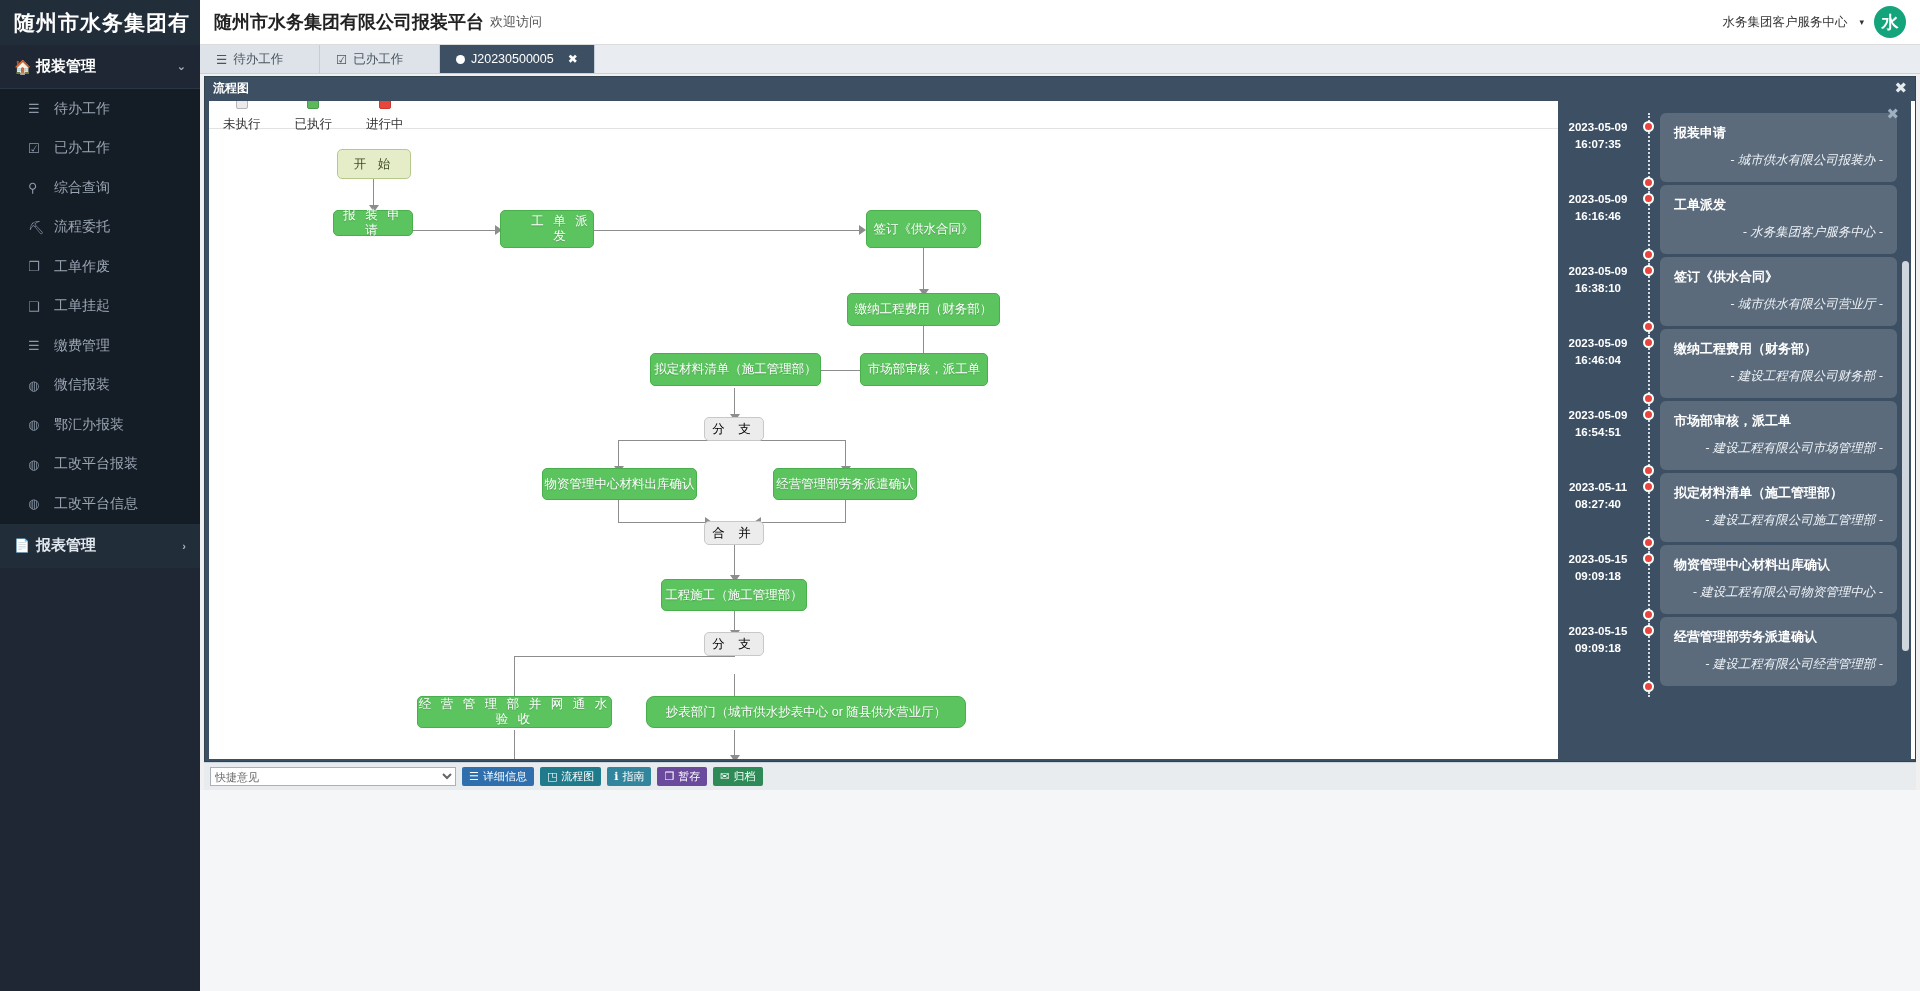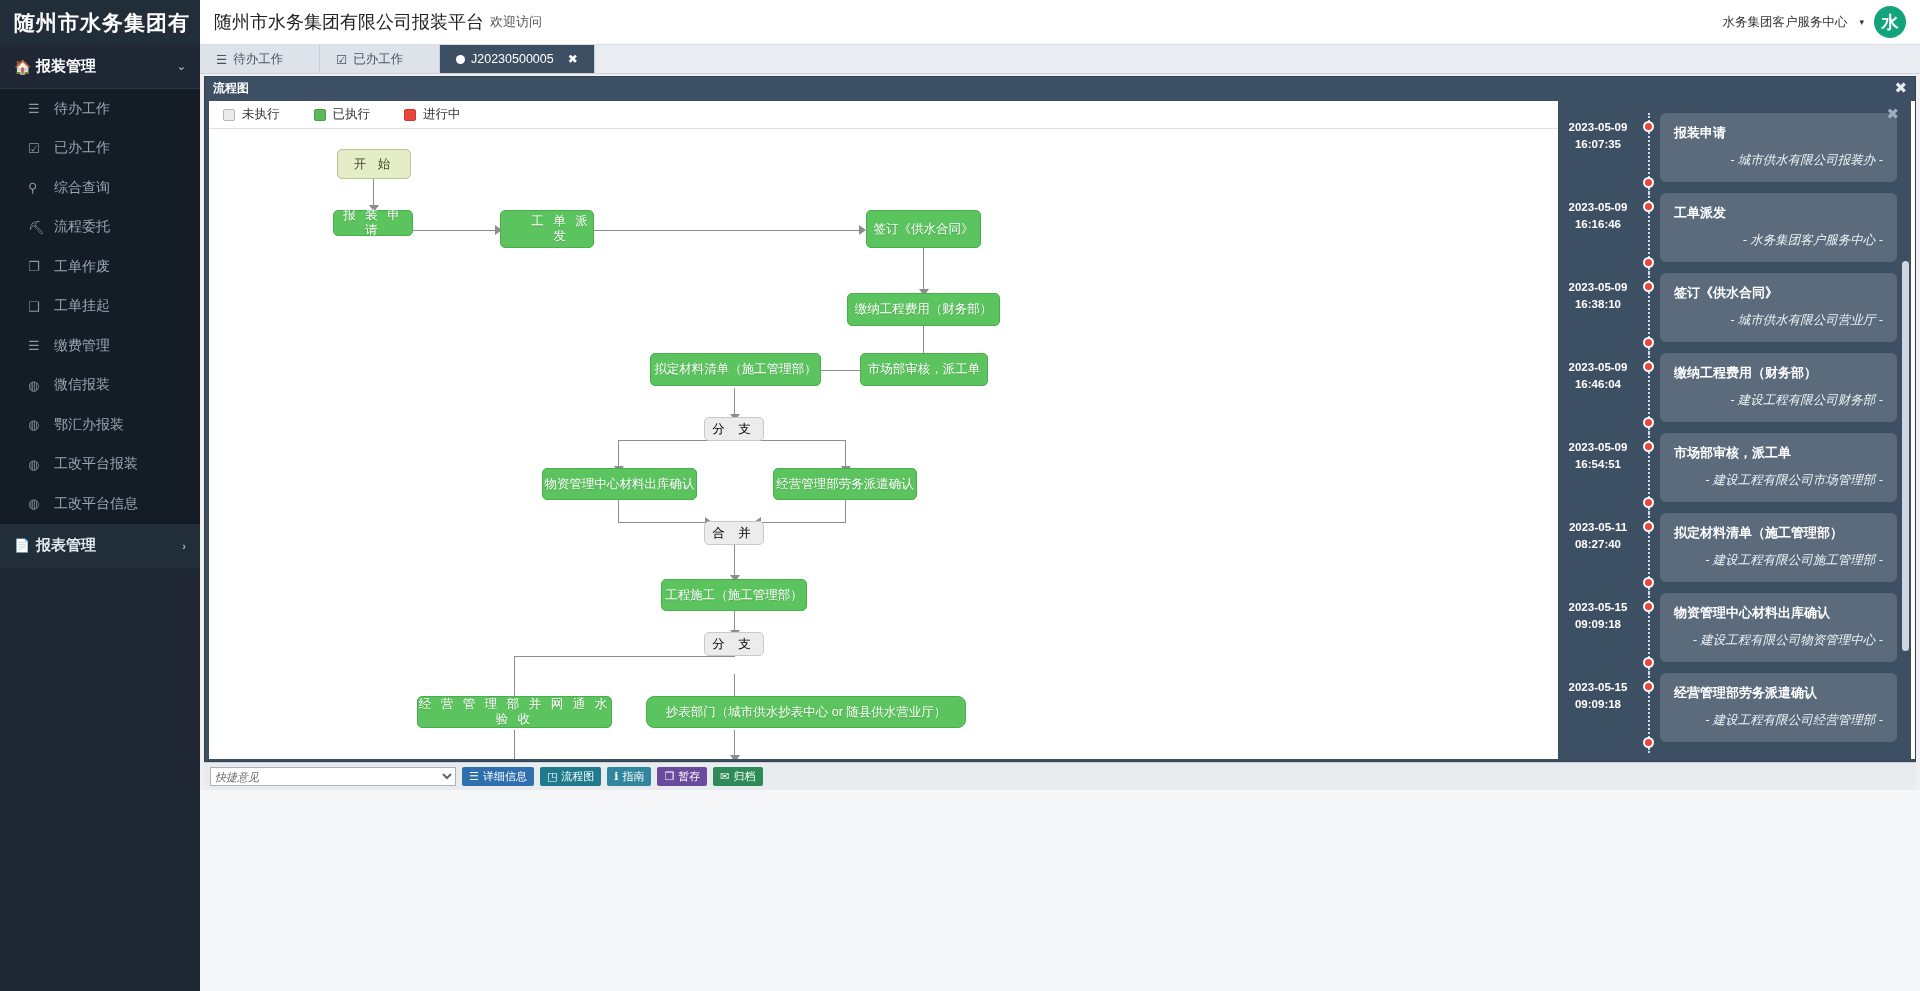--- a/index.html
+++ b/index.html
@@ -40,21 +40,21 @@
   }
   .nav-item.section .ni { width: 22px; }
   .nav-item.section .chev { margin-left: auto; margin-right: 14px; font-size: 11px; color: #aab4c0; }
 
   
   #header {
     position: absolute; left: 200px; top: 0; width: 1720px; height: 45px;
     background: #fff; border-bottom: 1px solid #dcdcdc;
     display: flex; align-items: center; padding: 0 14px;
   }
-  #header .htitle { font-size: 18px; font-weight: normal; color: #222; }
+  #header .htitle { font-size: 18px; font-weight: bold; color: #222; }
   #header .hsub { font-size: 13px; color: #555; margin-left: 6px; }
   #header .hright { margin-left: auto; display: flex; align-items: center; gap: 10px; }
   #header .huser { font-size: 12.5px; color: #333; }
   #header .hcaret { font-size: 9px; color: #333; margin-left: 2px; }
   .avatar {
     width: 32px; height: 32px; border-radius: 50%; background: #14a47c;
     color: #fff; font-size: 17px; font-weight: bold;
     display: flex; align-items: center; justify-content: center;
   }
 
@@ -89,21 +89,21 @@
     color: #e6ebf0; cursor: pointer; font-weight: bold;
   }
   #canvas-wrap {
     position: absolute; left: 4px; top: 24px; width: 1697px; height: 658px;
     background: #fff; overflow: hidden;
   }
   #legend {
     height: 28px; display: flex; align-items: center; gap: 34px;
     padding-left: 14px; border-bottom: 1px solid #e2e2e2; font-size: 12.5px; color: #333;
   }
-  .lg { display: flex; align-items: center; gap: 7px; }
+  .lg { display: flex; align-items: center; gap: 7px; flex-direction: column; }
   .lgbox { width: 12px; height: 12px; border-radius: 2px; border: 1px solid #999; }
   .lgbox.none { background: #ebebeb; border-color: #b5b5b5; }
   .lgbox.done { background: #5cb85c; border-color: #4a9a4a; }
   .lgbox.doing { background: #e8453c; border-color: #c63a32; }
 
   
   #flow { position: relative; width: 1697px; height: 630px; }
   .node {
     position: absolute; border-radius: 5px; display: flex;
     align-items: center; justify-content: center; text-align: center;
@@ -142,21 +142,21 @@
   
   #timeline {
     position: absolute; right: 4px; top: 24px; width: 353px; height: 658px;
     background: #3c4f63; overflow: hidden;
   }
   #tl-close {
     position: absolute; right: 12px; top: 4px; color: #9fb0c0;
     font-size: 15px; font-weight: bold; cursor: pointer; z-index: 3;
   }
   #tl-scroll { position: absolute; top: 0; left: 0; width: 353px; height: 658px; padding-top: 12px; }
-  .tl-row { position: relative; display: flex; margin-bottom: 11px; }
+  .tl-row { position: relative; display: flex; margin-bottom: 3px; }
   .tl-time {
     width: 80px; flex: none; text-align: center; color: #fff;
     font-size: 11.5px; font-weight: bold; line-height: 17px; padding-top: 6px;
   }
   .tl-axis { width: 22px; flex: none; position: relative; }
   .tl-axis::before {
     content: ""; position: absolute; left: 10px; top: 0; bottom: -11px;
     width: 2px; border-left: 2px dotted #d8dde3;
   }
   .tl-dot {
@@ -182,21 +182,21 @@
   }
 
   
   #toolbar {
     position: absolute; left: 204px; top: 762px; width: 1712px; height: 28px;
     background: #e8ecef; border-top: 1px solid #cdd5dc;
     display: flex; align-items: center; padding: 0 6px; gap: 6px;
   }
   #toolbar select {
     width: 246px; height: 19px; font-size: 11px; border: 1px solid #a9b2bb;
-    background: #fff; color: #666; font-style: italic;
+    background: #fff; color: #666;
   }
   .tbtn {
     height: 19px; display: flex; align-items: center; gap: 4px;
     padding: 0 7px; font-size: 11px; color: #fff; border-radius: 2px; cursor: pointer;
   }
   .tbtn.blue { background: #2f6fad; }
   .tbtn.teal { background: #1f7a8c; }
   .tbtn.info { background: #31859c; }
   .tbtn.purple { background: #6a4a9c; }
   .tbtn.green2 { background: #2e8b57; }

